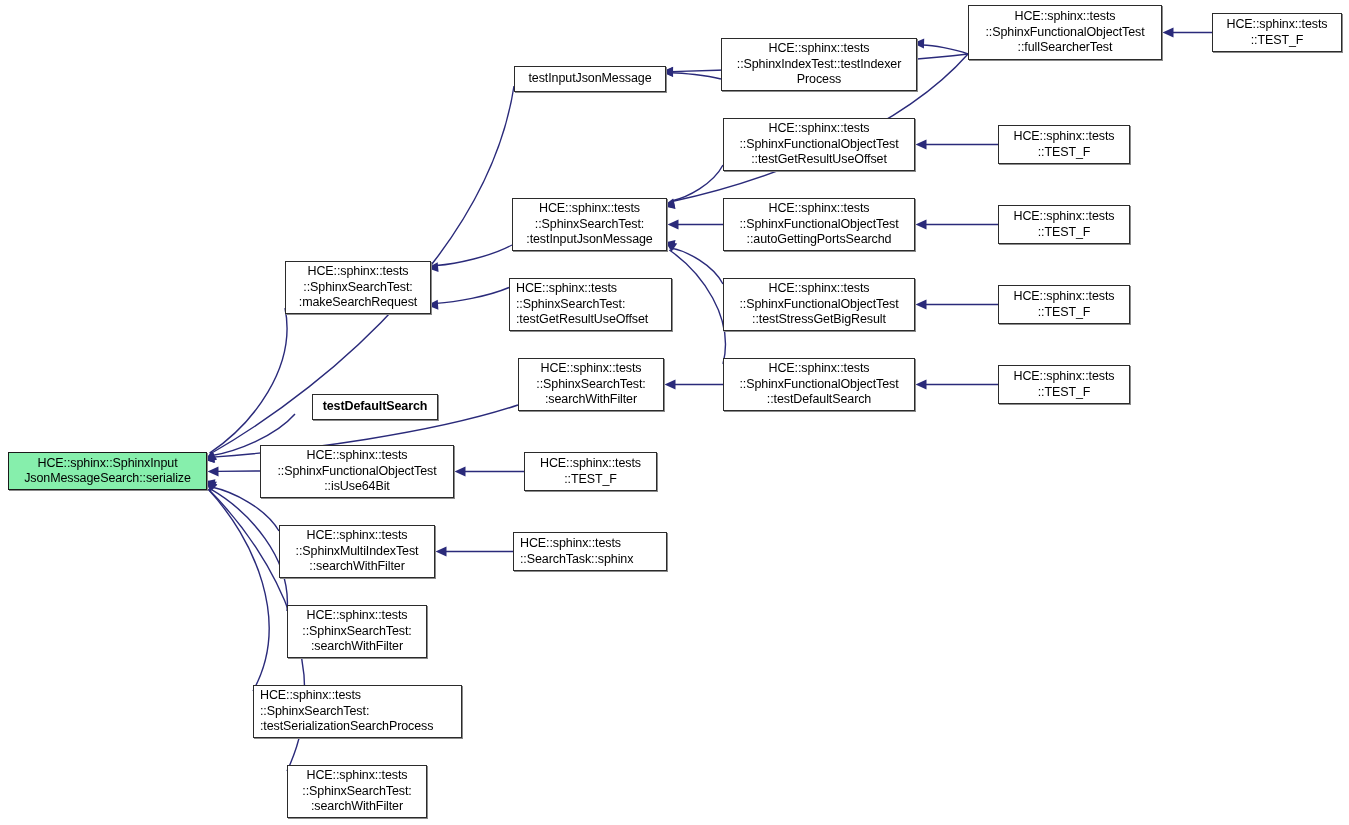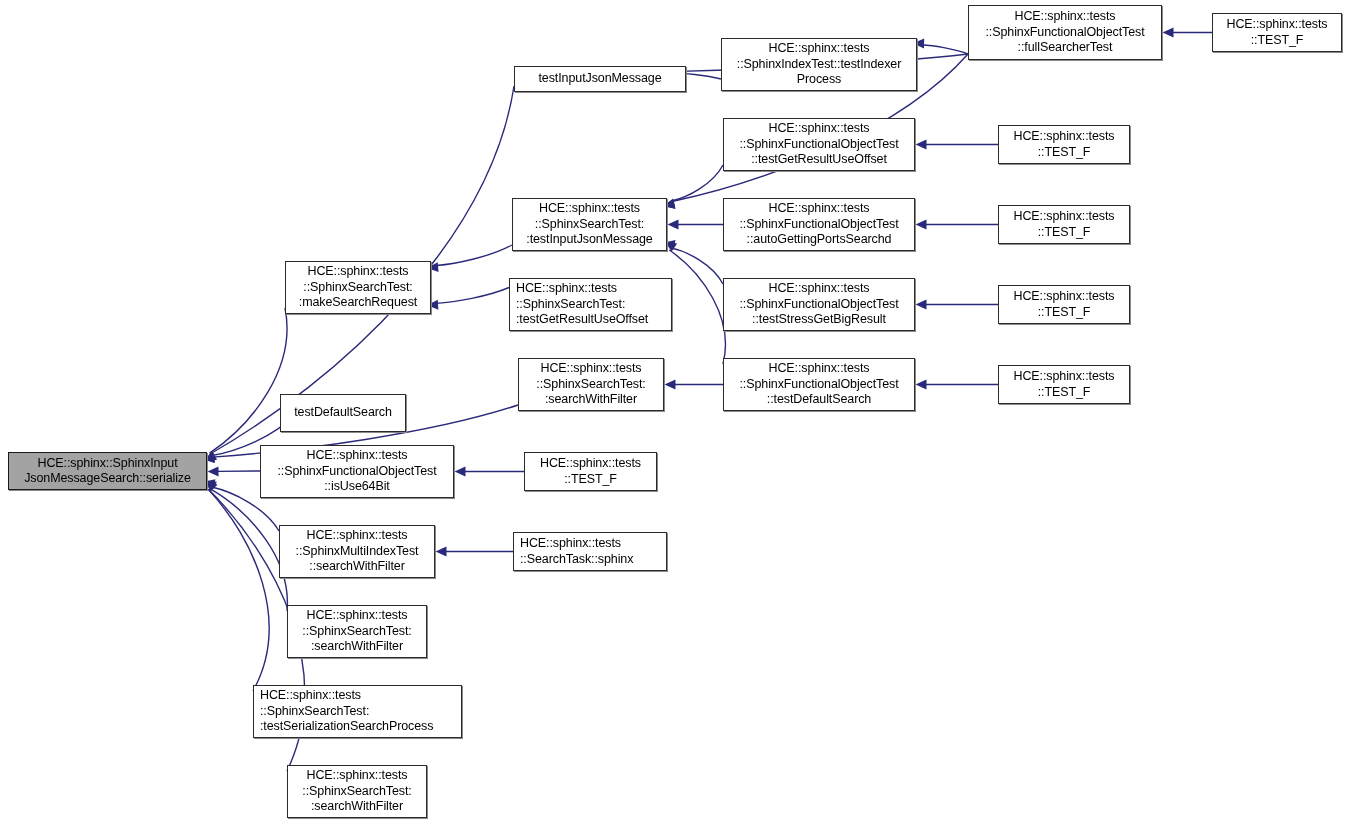--- a/index.html
+++ b/index.html
@@ -34,21 +34,21 @@
     text-align: center;
     display: flex;
     flex-direction: column;
     justify-content: center;
     align-items: center;
     box-shadow: 1px 1px 0 0 #8a8a8a;
     white-space: pre;
     letter-spacing: -0.1px;
   }
   .node.root {
-    background: #a3a3a3;
+    background: #86efac;
     border: 1px solid #1a1a1a;
   }
   .node .ln {
     display: block;
     width: 100%;
   }
   .node.left-al {
     text-align: left;
     align-items: flex-start;
     padding-left: 6px;
@@ -109,37 +109,37 @@
       <polygon points="435.5,551.5 446.5,556.5 446.5,546.5" fill="#2a2a7a"></polygon>
       <path d="M 287 611 C 292.00164684732704 558.179120096172, 248.73047737179982 510.9311953563466, 209.9314447883605 488.65366860152227" stroke="#2a2a7a" stroke-width="1.4" fill="none"></path>
       <polygon points="204.86804015391965,480.6155137443475 211.91772421392196,490.42886967665464 216.8970731834677,481.75672554504087" fill="#2a2a7a"></polygon>
       <path d="M 253 691 C 291.6480339718099 621.5893257840422, 254.1416690405829 538.6907402132039, 208.19311751800262 489.36902883101175" stroke="#2a2a7a" stroke-width="1.4" fill="none"></path>
       <polygon points="206.13227816872538,480.0952517592642 209.97193726178082,491.55199728533387 217.28878009201978,484.7355604597203" fill="#2a2a7a"></polygon>
       <path d="M 287 771 C 335.09743408719675 670.9891472927675, 276.6159867623038 557.3847423659083, 208.47680111894212 489.2980240142048" stroke="#2a2a7a" stroke-width="1.4" fill="none"></path>
       <polygon points="205.92596282258756,480.1468916260328 210.17296065996277,491.45896523653107 217.24130453178498,484.3851745335435" fill="#2a2a7a"></polygon>
     </svg>
   <div id="node-layer">
       <div class="node root" style="left: 8px; top: 452px; width: 199px; height: 38px;"><span class="ln">HCE::sphinx::SphinxInput</span><span class="ln">JsonMessageSearch::serialize</span></div>
-      <div class="node" style="left: 514px; top: 66px; width: 172px; height: 26px;"><span class="ln">testInputJsonMessage</span></div>
+      <div class="node" style="left: 514px; top: 66px; width: 152px; height: 26px;"><span class="ln">testInputJsonMessage</span></div>
       <div class="node" style="left: 721px; top: 38px; width: 196px; height: 53px;"><span class="ln">HCE::sphinx::tests</span><span class="ln">::SphinxIndexTest::testIndexer</span><span class="ln">Process</span></div>
       <div class="node" style="left: 968px; top: 5px; width: 194px; height: 55px;"><span class="ln">HCE::sphinx::tests</span><span class="ln">::SphinxFunctionalObjectTest</span><span class="ln">::fullSearcherTest</span></div>
       <div class="node" style="left: 1212px; top: 13px; width: 130px; height: 39px;"><span class="ln">HCE::sphinx::tests</span><span class="ln">::TEST_F</span></div>
       <div class="node" style="left: 723px; top: 118px; width: 192px; height: 53px;"><span class="ln">HCE::sphinx::tests</span><span class="ln">::SphinxFunctionalObjectTest</span><span class="ln">::testGetResultUseOffset</span></div>
       <div class="node" style="left: 998px; top: 125px; width: 132px; height: 39px;"><span class="ln">HCE::sphinx::tests</span><span class="ln">::TEST_F</span></div>
       <div class="node" style="left: 512px; top: 198px; width: 155px; height: 53px;"><span class="ln">HCE::sphinx::tests</span><span class="ln">::SphinxSearchTest:</span><span class="ln">:testInputJsonMessage</span></div>
       <div class="node" style="left: 723px; top: 198px; width: 192px; height: 53px;"><span class="ln">HCE::sphinx::tests</span><span class="ln">::SphinxFunctionalObjectTest</span><span class="ln">::autoGettingPortsSearchd</span></div>
       <div class="node" style="left: 998px; top: 205px; width: 132px; height: 39px;"><span class="ln">HCE::sphinx::tests</span><span class="ln">::TEST_F</span></div>
       <div class="node" style="left: 285px; top: 261px; width: 146px; height: 53px;"><span class="ln">HCE::sphinx::tests</span><span class="ln">::SphinxSearchTest:</span><span class="ln">:makeSearchRequest</span></div>
       <div class="node left-al" style="left: 509px; top: 278px; width: 163px; height: 53px;"><span class="ln">HCE::sphinx::tests</span><span class="ln">::SphinxSearchTest:</span><span class="ln">:testGetResultUseOffset</span></div>
       <div class="node" style="left: 723px; top: 278px; width: 192px; height: 53px;"><span class="ln">HCE::sphinx::tests</span><span class="ln">::SphinxFunctionalObjectTest</span><span class="ln">::testStressGetBigResult</span></div>
       <div class="node" style="left: 998px; top: 285px; width: 132px; height: 39px;"><span class="ln">HCE::sphinx::tests</span><span class="ln">::TEST_F</span></div>
       <div class="node" style="left: 518px; top: 358px; width: 146px; height: 53px;"><span class="ln">HCE::sphinx::tests</span><span class="ln">::SphinxSearchTest:</span><span class="ln">:searchWithFilter</span></div>
       <div class="node" style="left: 723px; top: 358px; width: 192px; height: 53px;"><span class="ln">HCE::sphinx::tests</span><span class="ln">::SphinxFunctionalObjectTest</span><span class="ln">::testDefaultSearch</span></div>
       <div class="node" style="left: 998px; top: 365px; width: 132px; height: 39px;"><span class="ln">HCE::sphinx::tests</span><span class="ln">::TEST_F</span></div>
-      <div class="node" style="left: 280px; top: 394px; width: 126px; height: 38px;"><span class="ln">testDefaultSearch</span></div>
+      <div class="node" style="left: 312px; top: 394px; width: 126px; height: 26px; font-weight: bold;"><span class="ln">testDefaultSearch</span></div>
       <div class="node" style="left: 260px; top: 445px; width: 194px; height: 53px;"><span class="ln">HCE::sphinx::tests</span><span class="ln">::SphinxFunctionalObjectTest</span><span class="ln">::isUse64Bit</span></div>
       <div class="node" style="left: 524px; top: 452px; width: 133px; height: 39px;"><span class="ln">HCE::sphinx::tests</span><span class="ln">::TEST_F</span></div>
       <div class="node" style="left: 279px; top: 525px; width: 156px; height: 53px;"><span class="ln">HCE::sphinx::tests</span><span class="ln">::SphinxMultiIndexTest</span><span class="ln">::searchWithFilter</span></div>
       <div class="node left-al" style="left: 513px; top: 532px; width: 154px; height: 39px;"><span class="ln">HCE::sphinx::tests</span><span class="ln">::SearchTask::sphinx</span></div>
       <div class="node" style="left: 287px; top: 605px; width: 140px; height: 53px;"><span class="ln">HCE::sphinx::tests</span><span class="ln">::SphinxSearchTest:</span><span class="ln">:searchWithFilter</span></div>
       <div class="node left-al" style="left: 253px; top: 685px; width: 209px; height: 53px;"><span class="ln">HCE::sphinx::tests</span><span class="ln">::SphinxSearchTest:</span><span class="ln">:testSerializationSearchProcess</span></div>
       <div class="node" style="left: 287px; top: 765px; width: 140px; height: 53px;"><span class="ln">HCE::sphinx::tests</span><span class="ln">::SphinxSearchTest:</span><span class="ln">:searchWithFilter</span></div>
     </div>
 </div>
 

